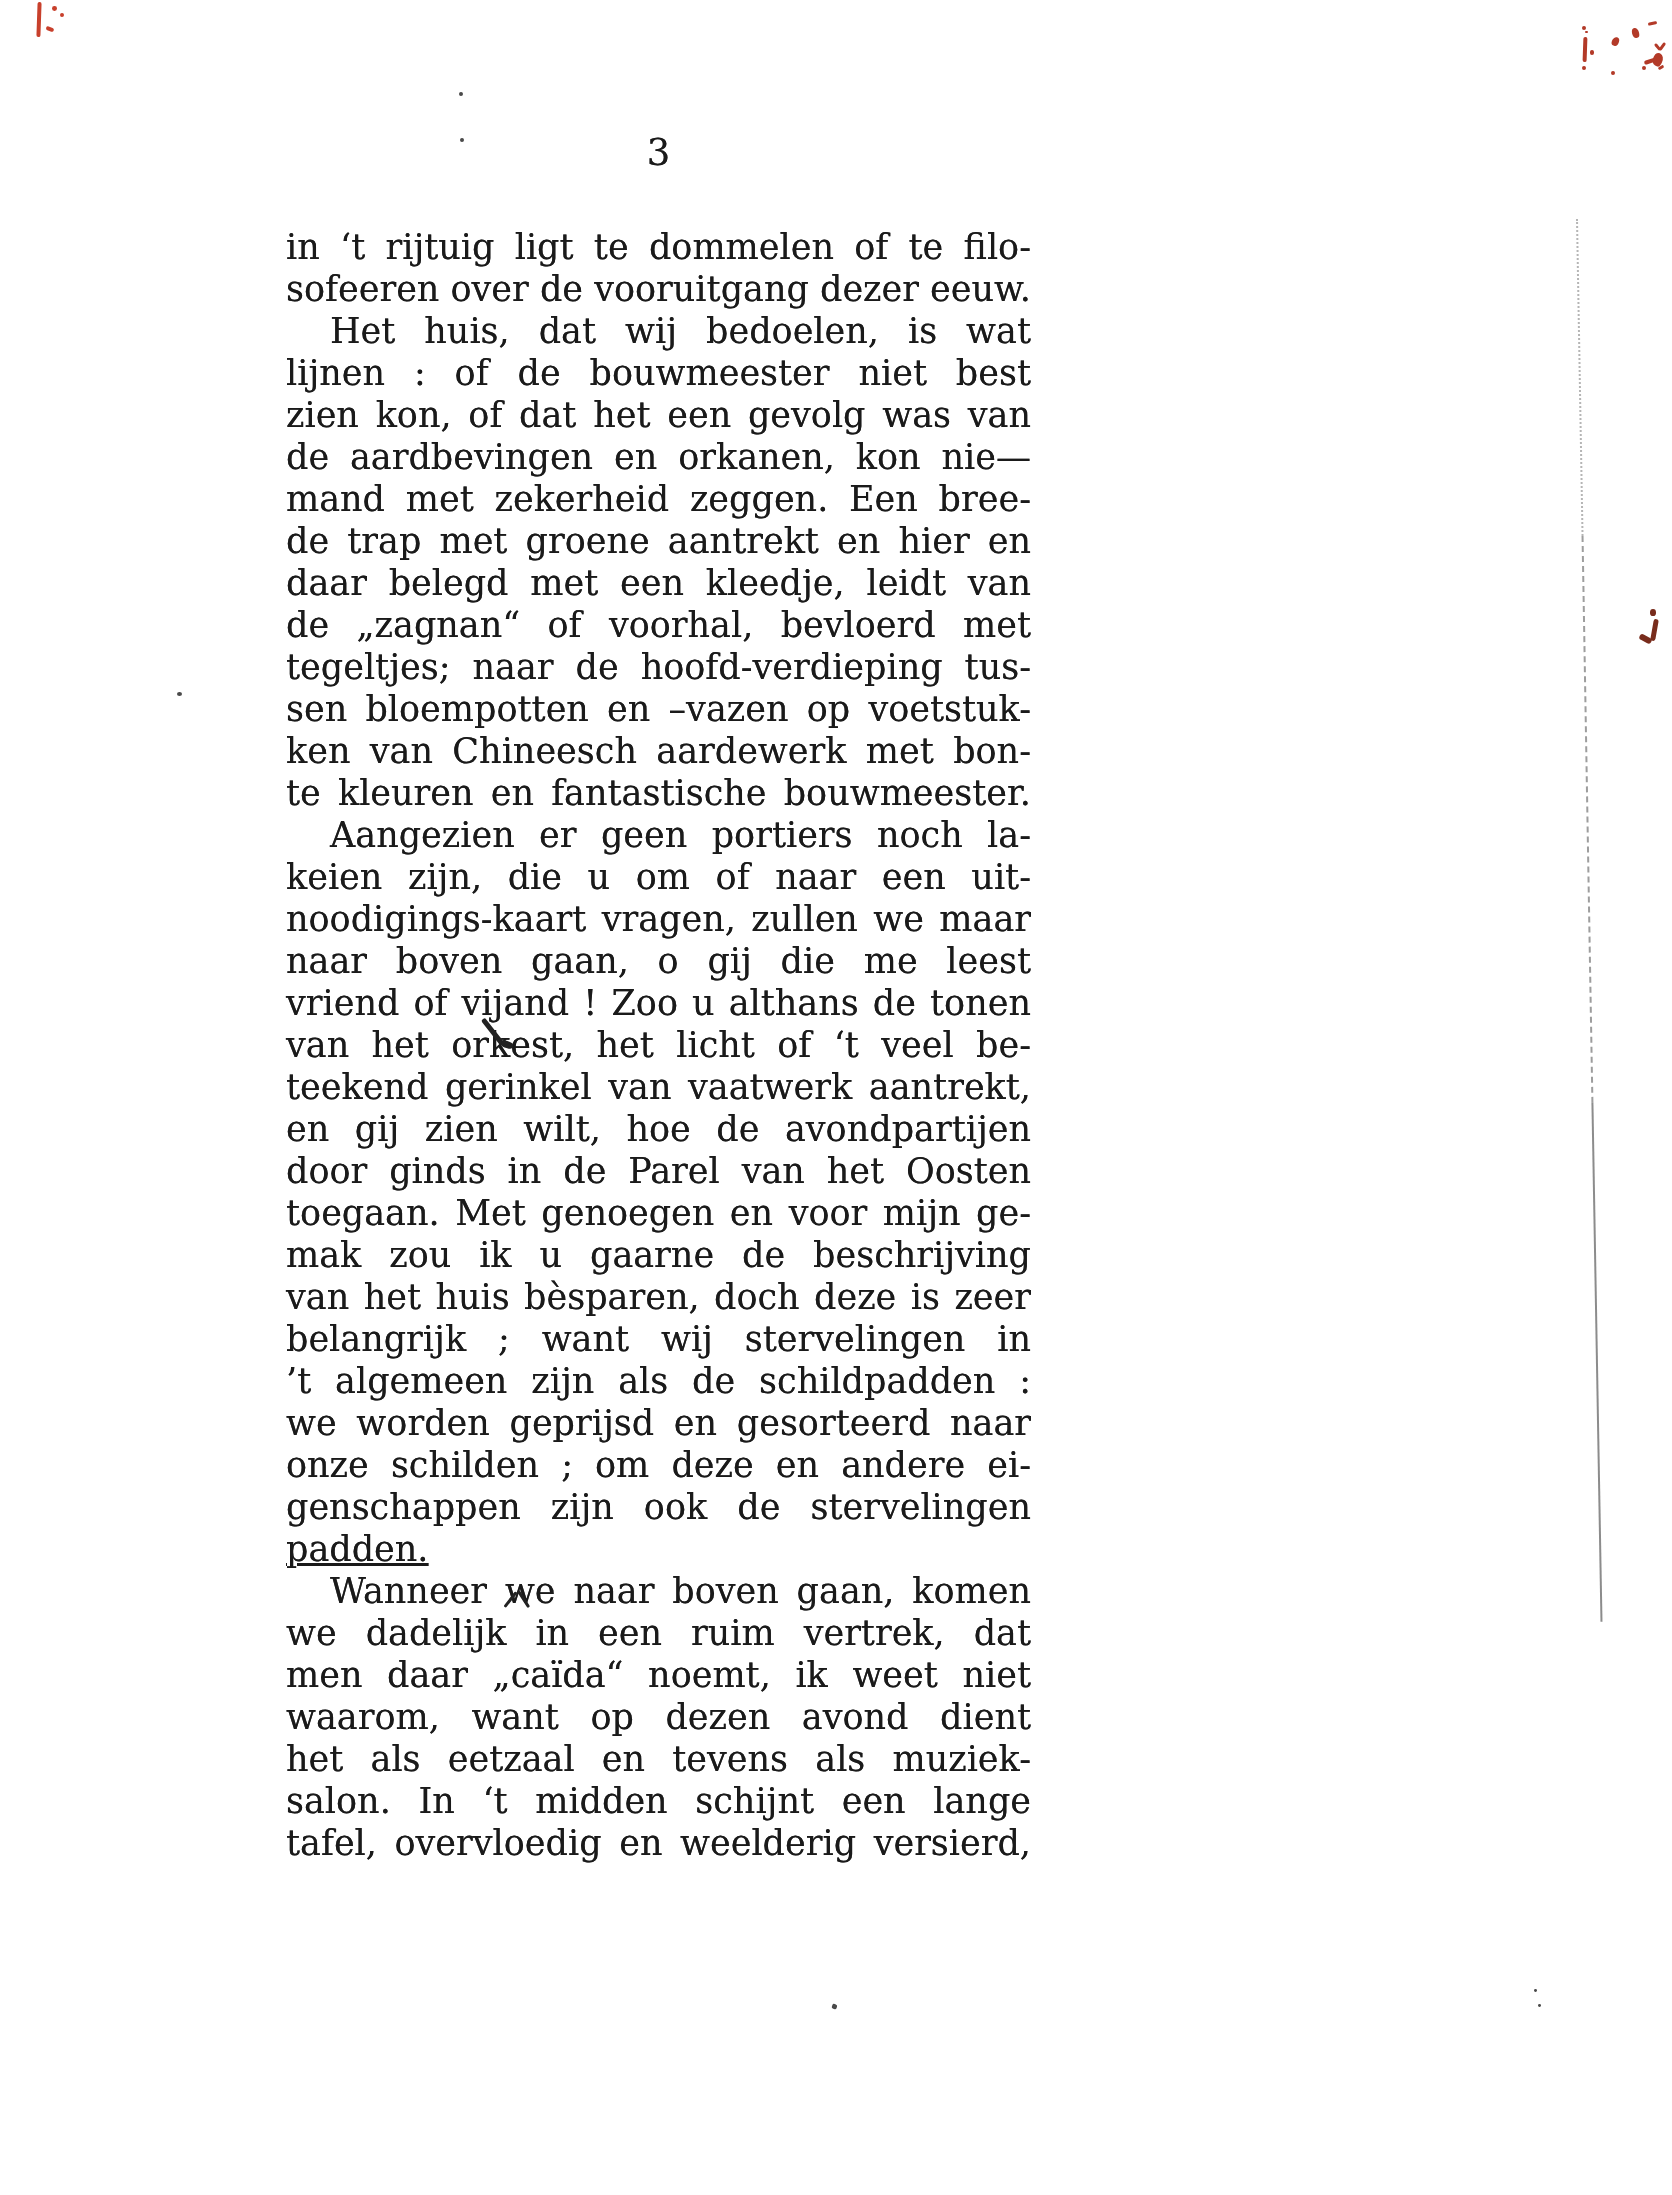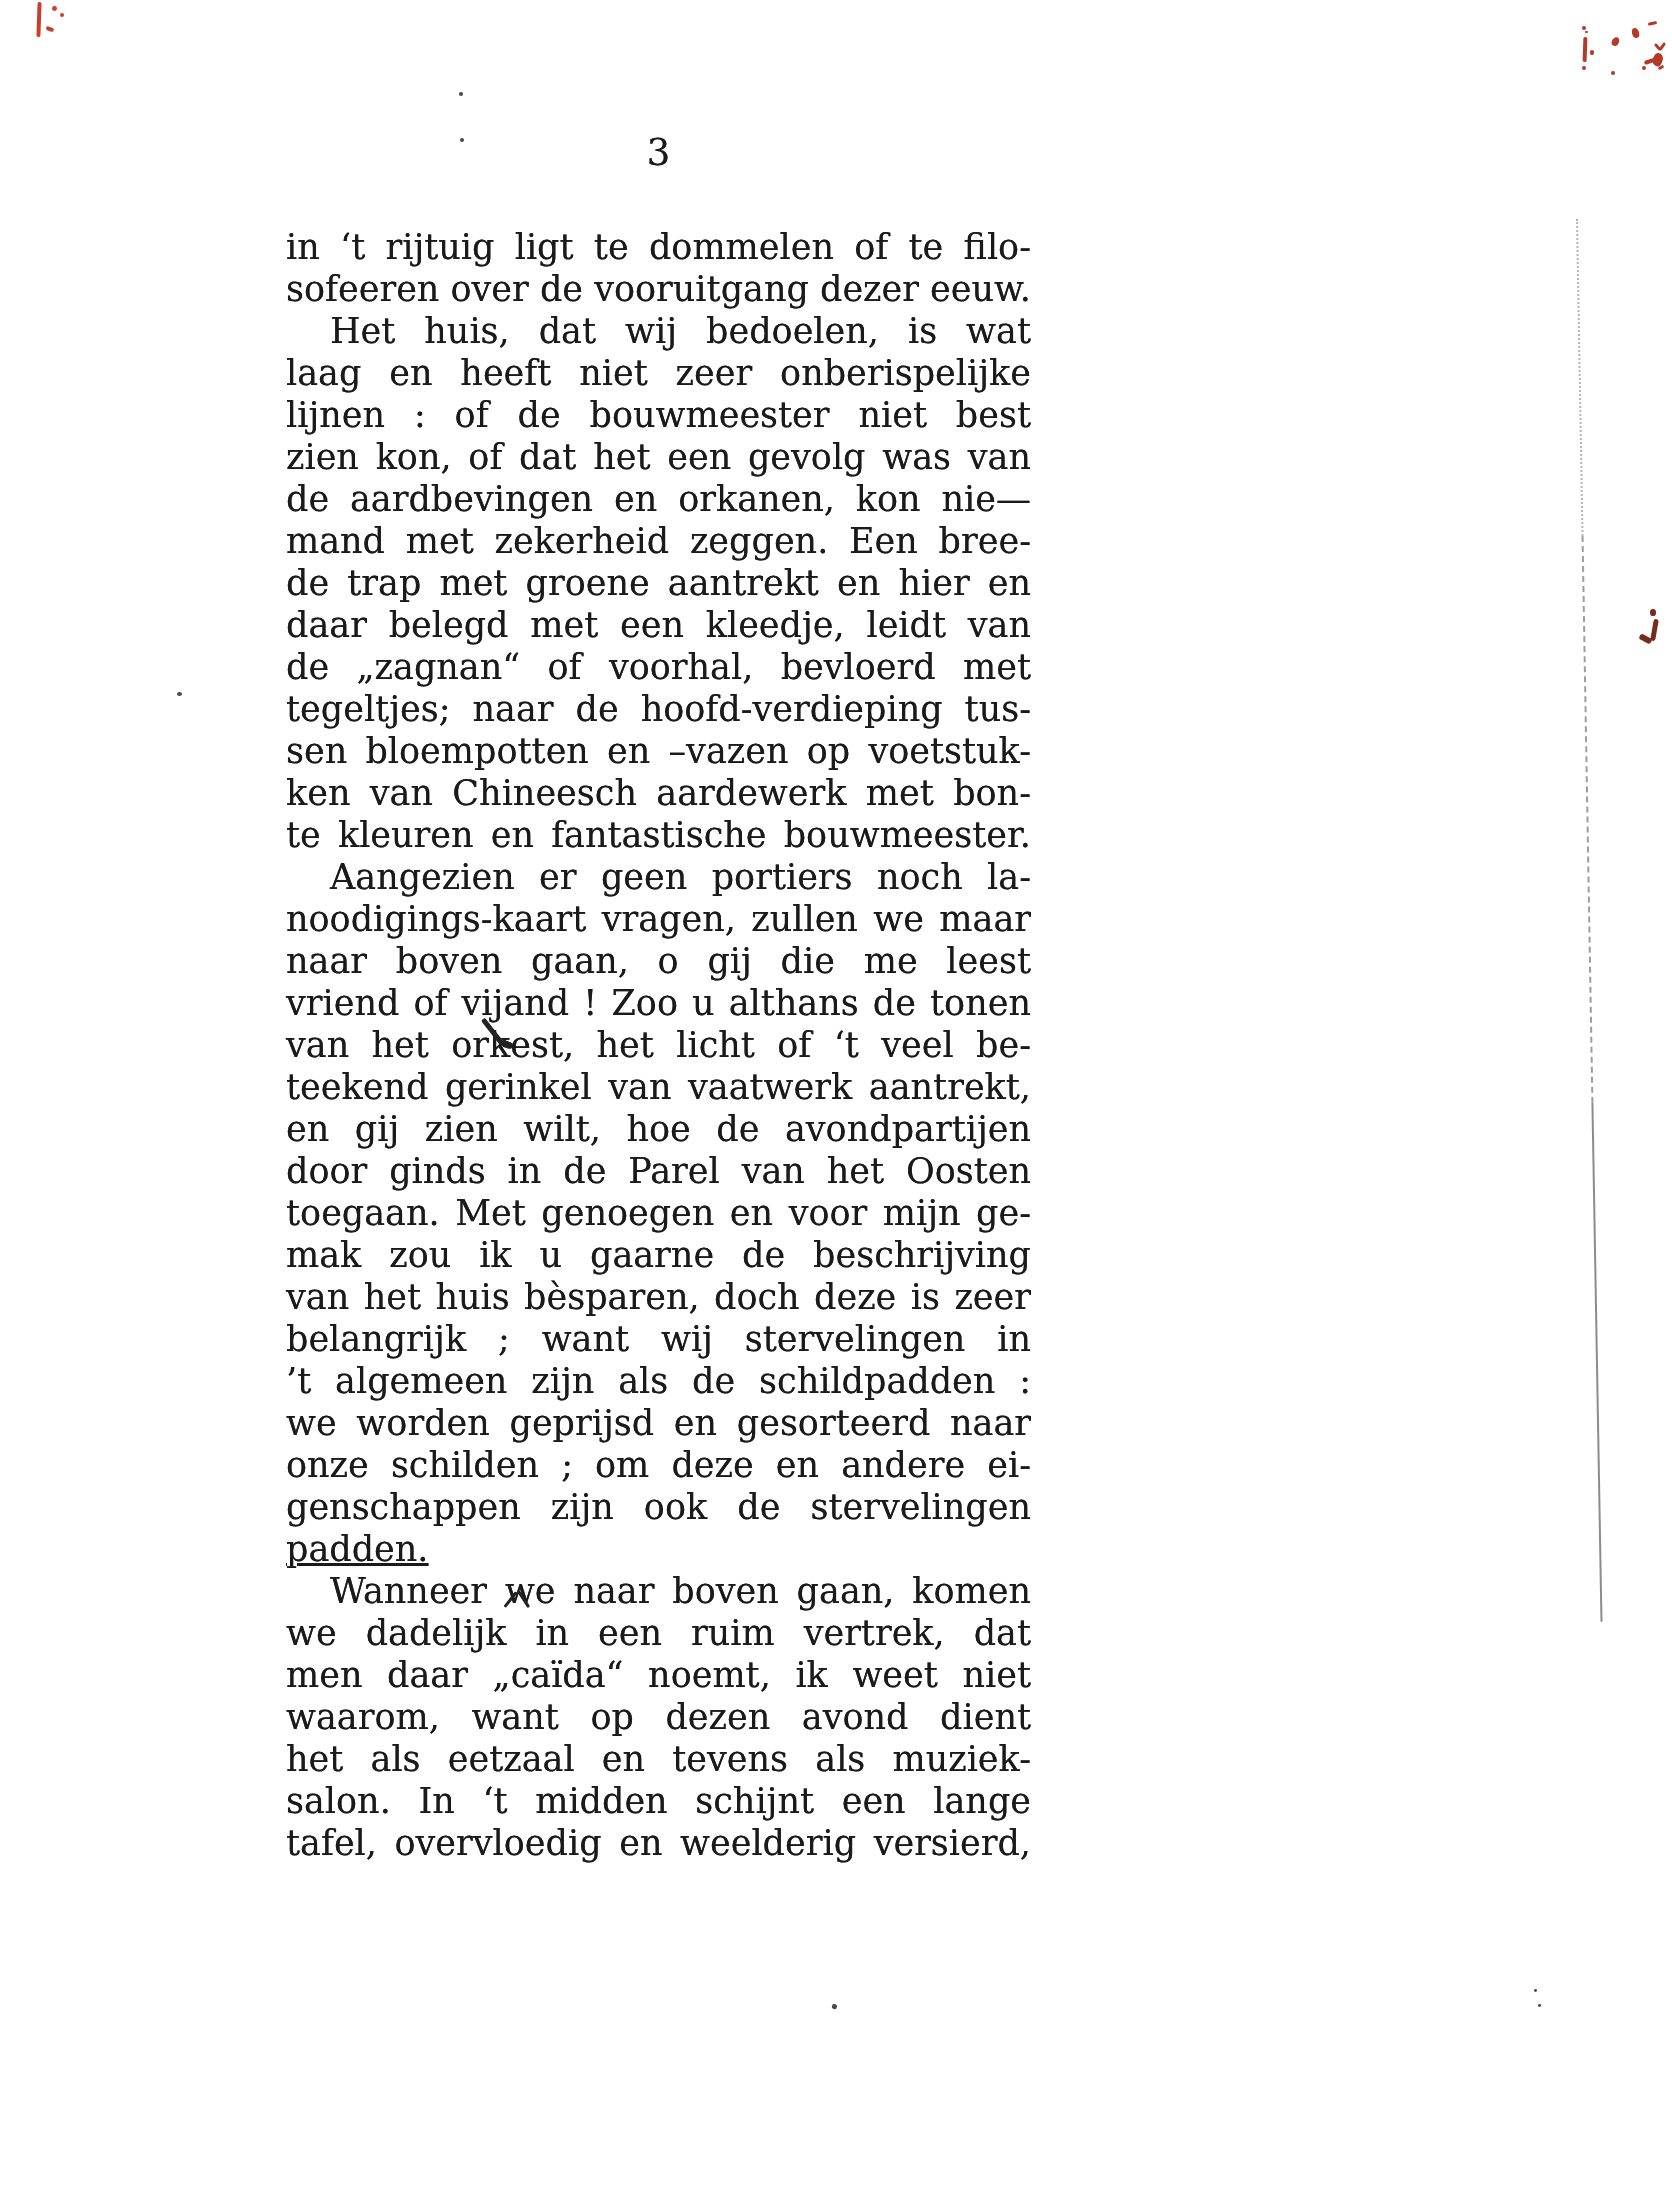--- a/index.html
+++ b/index.html
@@ -37,33 +37,33 @@
 <body>
 
 <div class="page">
 
   <div class="page-number">3</div>
 
   <div class="text-block">
       <div class="line">in ‘t rijtuig ligt te dommelen of te filo-</div>
       <div class="line">sofeeren over de vooruitgang dezer eeuw.</div>
       <div class="line ind">Het huis, dat wij bedoelen, is wat</div>
-      <div class="line">laag en heeft niet zeer onberispelijke</div>
       <div class="line">lijnen : of de bouwmeester niet best</div>
       <div class="line">zien kon, of dat het een gevolg was van</div>
       <div class="line">de aardbevingen en orkanen, kon nie—</div>
       <div class="line">mand met zekerheid zeggen. Een bree-</div>
       <div class="line">de trap met groene aantrekt en hier en</div>
       <div class="line">daar belegd met een kleedje, leidt van</div>
       <div class="line">de „zagnan“ of voorhal, bevloerd met</div>
       <div class="line">tegeltjes; naar de hoofd-verdieping tus-</div>
       <div class="line">sen bloempotten en –vazen op voetstuk-</div>
       <div class="line">ken van Chineesch aardewerk met bon-</div>
       <div class="line">te kleuren en fantastische bouwmeester.</div>
       <div class="line ind">Aangezien er geen portiers noch la-</div>
+      <div class="line">keien zijn, die u om of naar een uit-</div>
       <div class="line">noodigings-kaart vragen, zullen we maar</div>
       <div class="line">naar boven gaan, o gij die me leest</div>
       <div class="line">vriend of vijand ! Zoo u althans de tonen</div>
       <div class="line">van het orkest, het licht of ‘t veel be-</div>
       <div class="line">teekend gerinkel van vaatwerk aantrekt,</div>
       <div class="line">en gij zien wilt, hoe de avondpartijen</div>
       <div class="line">door ginds in de Parel van het Oosten</div>
       <div class="line">toegaan. Met genoegen en voor mijn ge-</div>
       <div class="line">mak zou ik u gaarne de beschrijving</div>
       <div class="line">van het huis bèsparen, doch deze is zeer</div>

